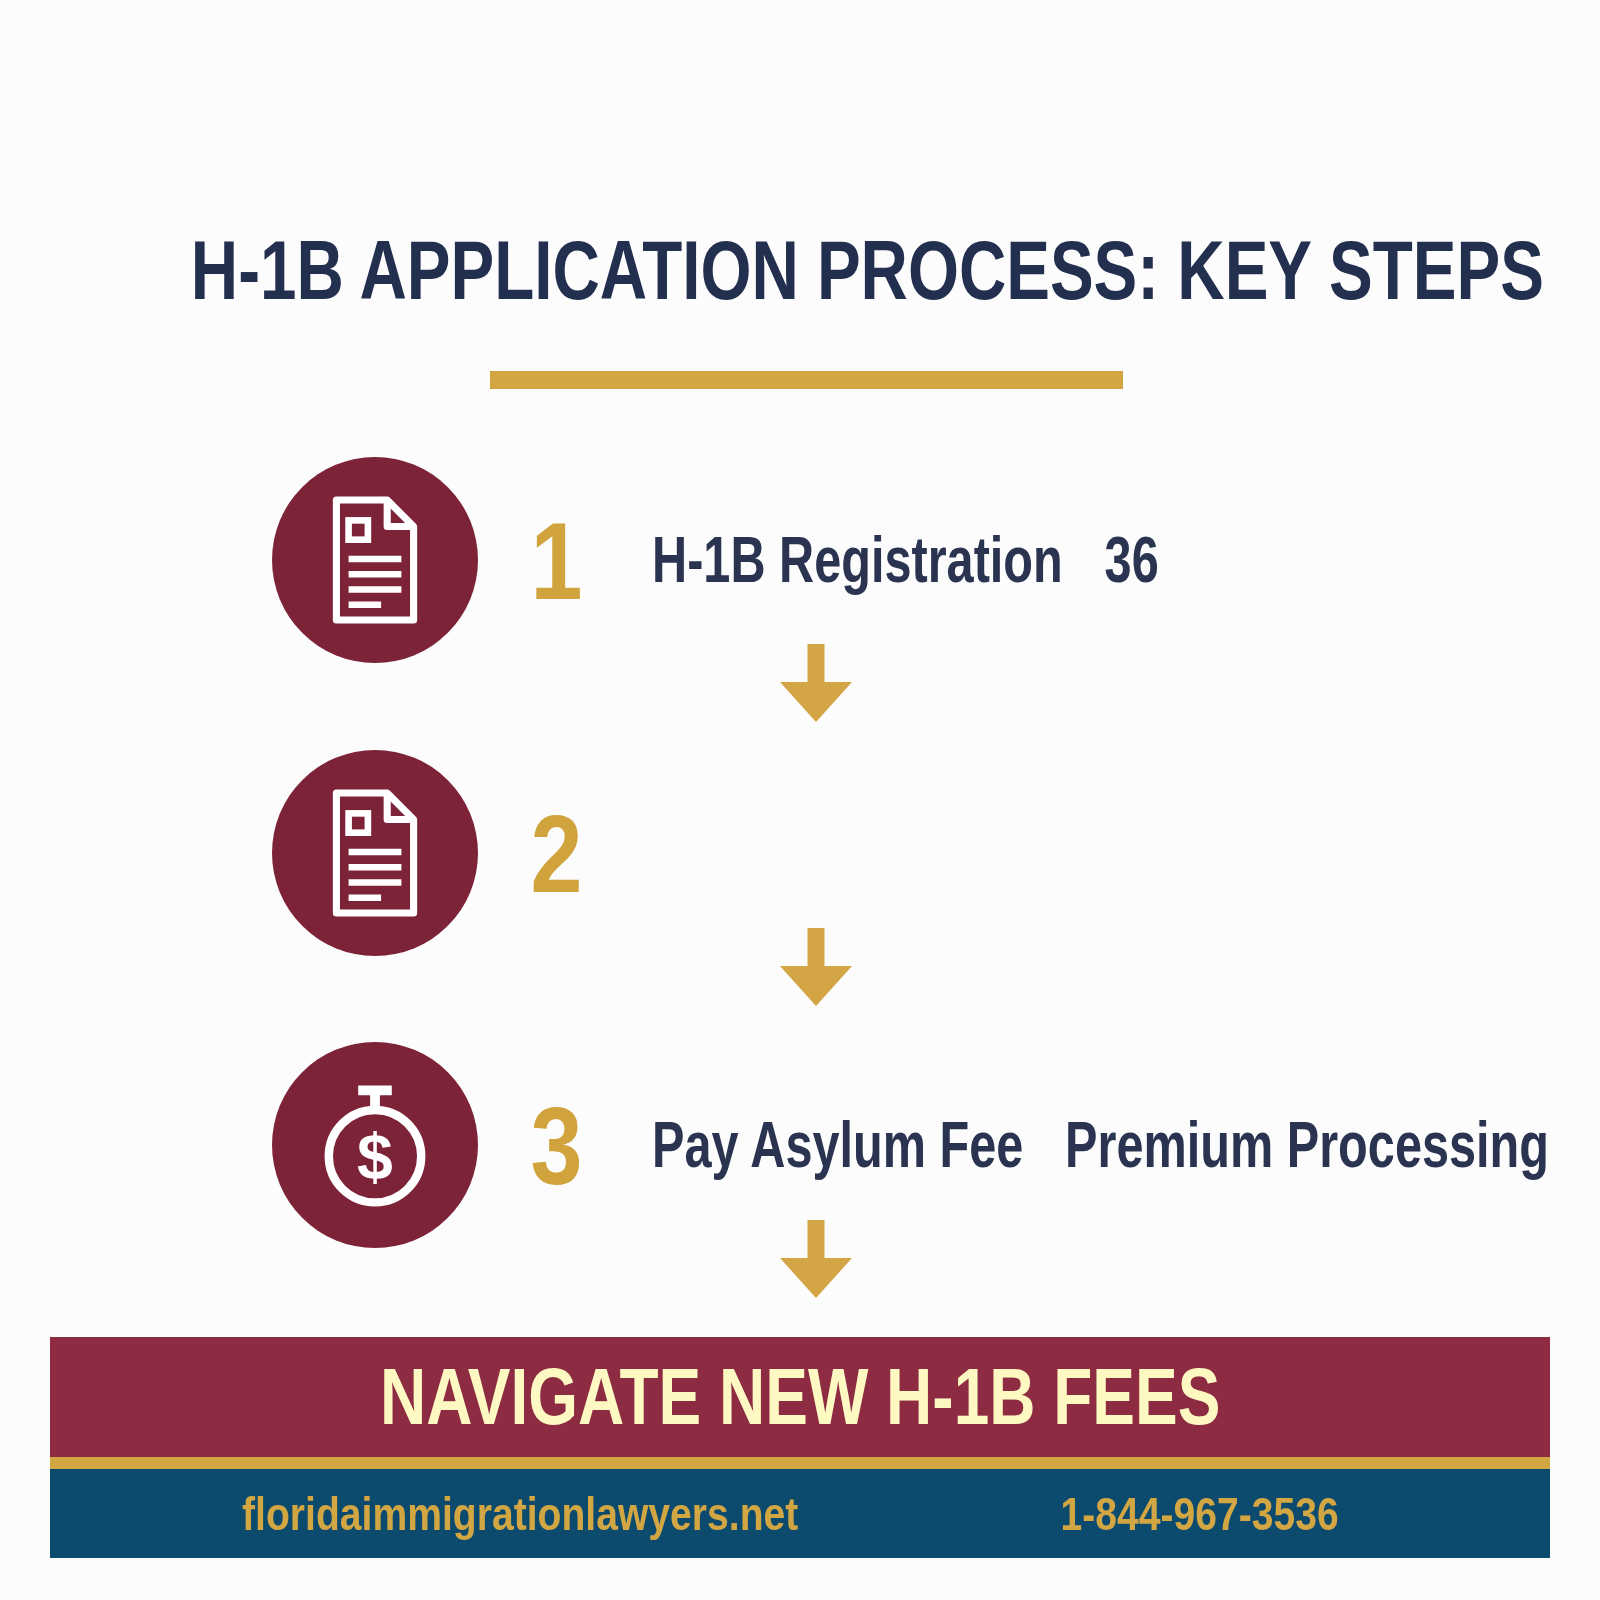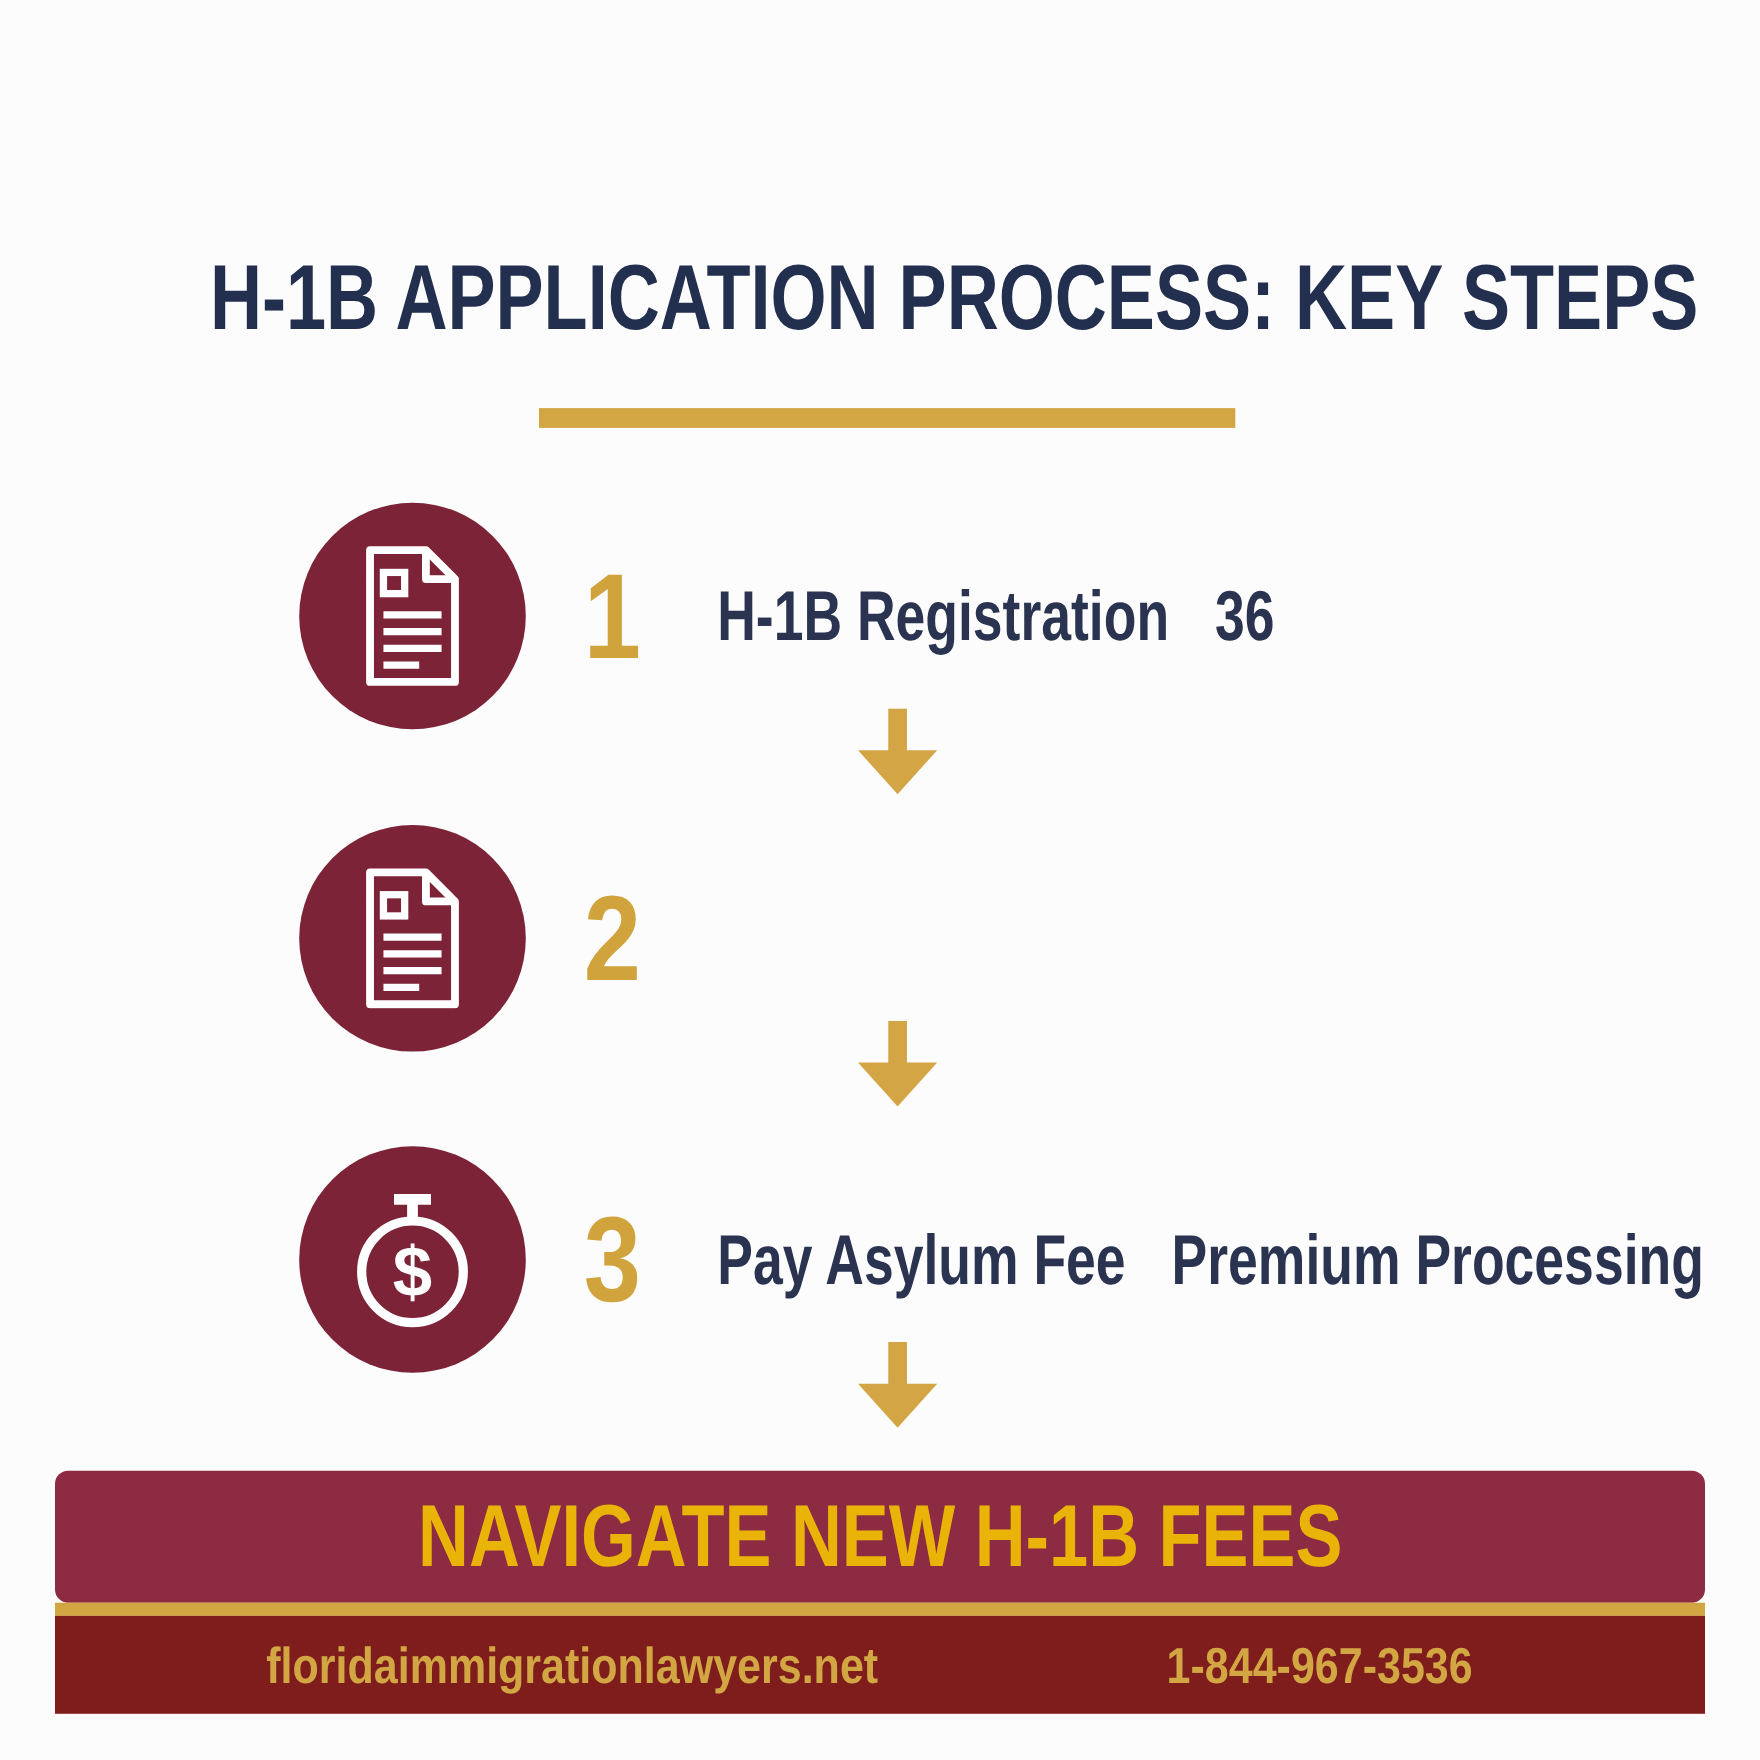--- a/index.html
+++ b/index.html
@@ -74,30 +74,30 @@
   .down-arrow { position: absolute; left: 779px; width: 74px; height: 78px; }
   .arrow-1 { top: 644px; }
   .arrow-2 { top: 928px; }
   .arrow-3 { top: 1220px; }
 
   
   .banner {
     position: absolute; left: 50px; top: 1337px;
     width: 1500px; height: 120px; background: #8d2b42;
     display: flex; align-items: center; justify-content: center;
-    color: #eab308; font-size: 80px; font-weight: bold; white-space: nowrap; border-radius: 12px;
+    color: #fef9c3; font-size: 80px; font-weight: bold; white-space: nowrap;
   }
   .banner .cond { transform: scaleX(0.80); transform-origin: 50% 50%; display: inline-block; }
   .gold-stripe {
     position: absolute; left: 50px; top: 1457px;
     width: 1500px; height: 12px; background: #d2a643;
   }
   .footer-bar {
     position: absolute; left: 50px; top: 1469px;
-    width: 1500px; height: 89px; background: #7f1d1d;
+    width: 1500px; height: 89px; background: #0c4a6e;
   }
   .footer-item {
     position: absolute; top: 0; height: 89px;
     display: flex; align-items: center; justify-content: center;
     color: #d2a643; font-size: 46px; font-weight: bold; white-space: nowrap;
   }
   .footer-item .cond { transform: scaleX(0.85); display: inline-block; }
   .footer-website { left: 110px; width: 720px; }
   .footer-phone  { left: 930px; width: 440px; }
 

